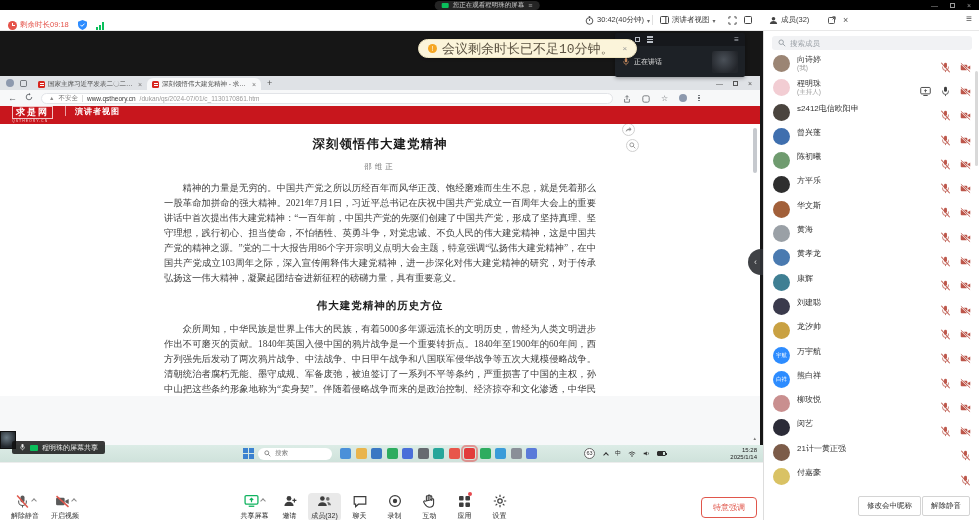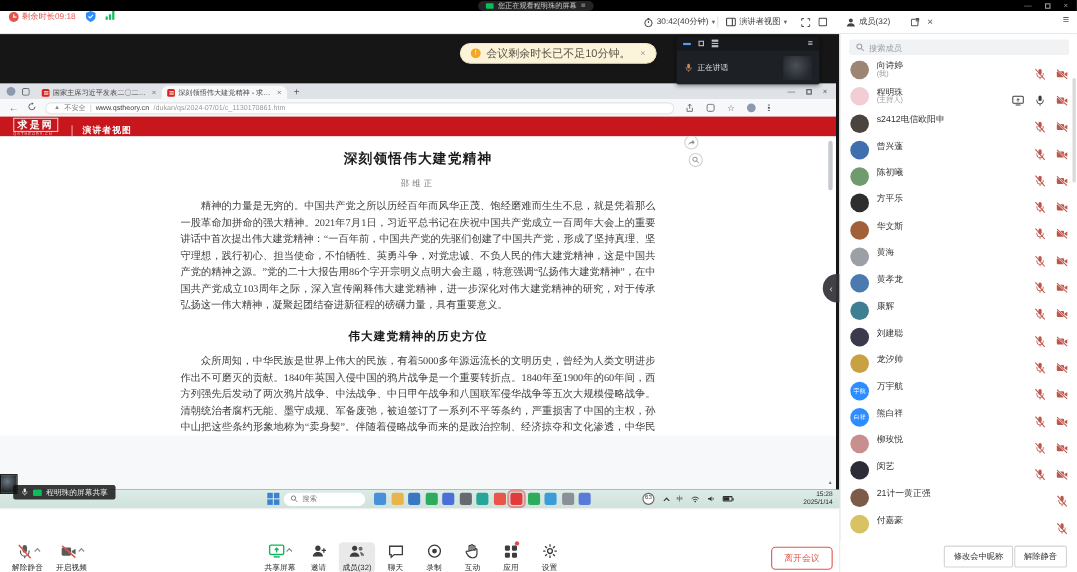--- a/index.html
+++ b/index.html
@@ -15,21 +15,21 @@
   .watch-pill { position:absolute; left:487px; top:1px; transform:translateX(-50%); height:9px;
     background:#242424; border-radius:5px; display:flex; align-items:center; gap:4px; padding:0 7px;
     color:#c9c9c9; font-size:6.5px; white-space:nowrap; }
   .wp-ic { width:7px; height:5px; background:#0abf5b; border-radius:1px; display:inline-block; }
   .wp-menu { color:#aaa; font-size:7px; }
   .strip-controls { position:absolute; right:8px; top:0; height:10px; display:flex; align-items:center; gap:12px; color:#9a9a9a; font-size:7px; }
   .sc-box { width:5px; height:5px; border:1px solid #9a9a9a; display:inline-block; }
 
   
   .app-toolbar { position:absolute; left:0; top:10px; width:979px; height:21px; background:#fff; border-bottom:1px solid #e8e8e8; }
-  .tbl-left { position:absolute; left:8px; top:0; height:20px; display:flex; align-items:flex-start; gap:9px; }
+  .tbl-left { position:absolute; left:8px; top:0; height:20px; display:flex; align-items:flex-end; gap:9px; }
   .remain { display:flex; align-items:center; gap:3px; color:#e5544b; font-size:7.5px; }
   .clock-ic { width:9px; height:9px; border-radius:50%; background:#e5544b; position:relative; }
   .clock-ic:after { content:""; position:absolute; left:4px; top:2px; width:1px; height:3px; background:#fff; }
   .clock-ic:before { content:""; position:absolute; left:4px; top:4px; width:2.5px; height:1px; background:#fff; }
   .sig { display:flex; align-items:flex-end; gap:1px; height:8px; }
   .sig i { width:2px; background:#0abf5b; display:block; }
   .tbl-item { position:absolute; top:0; height:20px; display:flex; align-items:center; gap:3px; font-size:7.5px; color:#3a3a3a; }
   .caret-d { font-size:6px; color:#666; }
   .vsep { position:absolute; top:5px; width:1px; height:10px; background:#e0e0e0; }
   .ic-svg { display:inline-flex; }
@@ -55,21 +55,21 @@
   .url-pill { margin-left:8px; width:572px; height:11px; background:#fff; border:1px solid #e2e4e8; border-radius:6px; display:flex; align-items:center; gap:4px; padding:0 7px; font-size:6.5px; }
   .warn-tri { color:#8a8a8a; font-size:5.5px; }
   .sec-label { color:#777; }
   .pill-sep { width:1px; height:7px; background:#ddd; }
   .url-domain { color:#3a3a3a; }
   .url-path { color:#9a9a9a; }
   .addr-icons { display:flex; align-items:center; gap:11px; margin-left:10px; color:#5f6368; }
   .avatar-mini { width:8px; height:8px; border-radius:50%; background:#8d99ae; }
   .dots3 { display:flex; flex-direction:column; gap:1px; }
   .dots3 i { width:1.5px; height:1.5px; background:#5f6368; border-radius:50%; }
-  .site-banner { position:absolute; left:0; top:30px; width:760px; height:18px; background:#c8161d; display:flex; align-items:flex-end; color:#fff; }
+  .site-banner { position:absolute; left:0; top:30px; width:760px; height:18px; background:#c8161d; display:flex; align-items:flex-start; color:#fff; }
   .qs-logo { margin-left:12px; display:flex; flex-direction:column; line-height:1; }
   .qs-logo .big { font-size:9px; font-weight:bold; letter-spacing:2px; border:1px solid rgba(255,255,255,.75); padding:1px 3px; }
   .qs-logo .sub { font-size:3.5px; letter-spacing:1px; margin-top:1px; color:#f3c9c9; }
   .banner-sep { width:1px; height:10px; background:rgba(255,255,255,.6); margin:0 9px 0 12px; }
   .banner-nav { font-size:8px; font-weight:bold; letter-spacing:1px; }
   .content { position:absolute; left:0; top:48px; width:760px; height:272px; background:#fff; overflow:hidden; }
   .article { width:432px; margin-left:164px; padding-top:12px; font-family:"Liberation Serif","DejaVu Serif",serif; }
   .article h1 { font-size:12.5px; color:#1a1a1a; text-align:center; letter-spacing:1px; }
   .article .author { text-align:center; font-size:7.5px; color:#777; letter-spacing:3px; margin-top:9px; }
   .article p { font-size:9.3px; line-height:15px; color:#3d3d3d; text-align:justify; text-indent:2em; margin-top:9px; }
@@ -131,21 +131,21 @@
   .caret-u { width:4px; height:4px; border-left:1px solid #8a8a8a; border-top:1px solid #8a8a8a; transform:rotate(45deg); align-self:center; }
   .mt-center { position:absolute; left:238px; top:30px; display:flex; gap:2px; }
   .mt-center .mt-btn { position:static; width:33px; }
   .members-hl { background:#e9e9e9; border-radius:4px; }
   .badge-dot { position:absolute; margin-left:10px; margin-top:-14px; width:4px; height:4px; border-radius:50%; background:#e5484d; }
   .leave-btn { position:absolute; right:6px; top:34px; border:1px solid #e0564b; color:#e0564b; background:#fff; border-radius:4px; font-size:8px; padding:4px 11px; font-family:inherit; }
 
   
   .notification { position:absolute; left:418px; top:39px; height:19px; background:#fbf4da; border:1px solid #f0e6c2; border-radius:10px; box-shadow:0 1px 3px rgba(0,0,0,.18); display:flex; align-items:center; gap:5px; padding:0 9px; z-index:30; }
   .warn-ic { width:9px; height:9px; border-radius:50%; background:#f5a623; color:#fff; font-size:6.5px; display:flex; align-items:center; justify-content:center; }
-  .notification .txt { font-size:10px; color:#5c5343; white-space:nowrap; }
+  .notification .txt { font-size:13px; color:#5c5343; white-space:nowrap;font-family:Liberation Mono, monospace; }
   .notification .x { font-size:8px; color:#999; margin-left:4px; }
   .speak-panel { position:absolute; left:615px; top:33px; width:130px; height:44px; border-radius:2px; overflow:hidden; z-index:29; box-shadow:0 1px 4px rgba(0,0,0,.4); }
   .sp-top { height:13px; background:#16181c; display:flex; align-items:center; gap:7px; padding:0 6px; }
   .sp-min { width:7px; height:2px; background:#4a9eff; }
   .sp-sq { width:5px; height:5px; border:1px solid #b9bec6; }
   .sp-bars { display:flex; flex-direction:column; gap:1px; }
   .sp-bars i { width:6px; height:1.5px; background:#b9bec6; display:block; }
   .sp-right { margin-left:auto; color:#b9bec6; font-size:8px; line-height:1; }
   .sp-bottom { height:31px; background:#1d2126; display:flex; align-items:center; padding:0 7px; gap:4px; }
   .sp-mic { color:#c98c5f; }
@@ -1001,21 +1001,21 @@
         <div class="mt-ic">
           <svg width="14" height="14" viewBox="0 0 14 14">
               <circle cx="7" cy="7" r="2.2" fill="none" stroke="#3d3d3d" stroke-width="1.2"></circle>
               <path d="M7 .8v2.2M7 11v2.2M.8 7H3M11 7h2.2M2.6 2.6l1.6 1.6M9.8 9.8l1.6 1.6M11.4 2.6 9.8 4.2M4.2 9.8l-1.6 1.6" stroke="#3d3d3d" stroke-width="1.2"></path>
             </svg>
         </div>
         <div class="mt-label">设置</div>
       </div>
     </div>
 
-    <button class="leave-btn">离开会议</button>
+    <button class="leave-btn">特意强调</button>
   </div>
 
   <div class="notification">
     <span class="warn-ic">!</span>
     <span class="txt">会议剩余时长已不足10分钟。</span>
     <span class="x">×</span>
   </div>
 
   <div class="speak-panel">
     <div class="sp-top">

